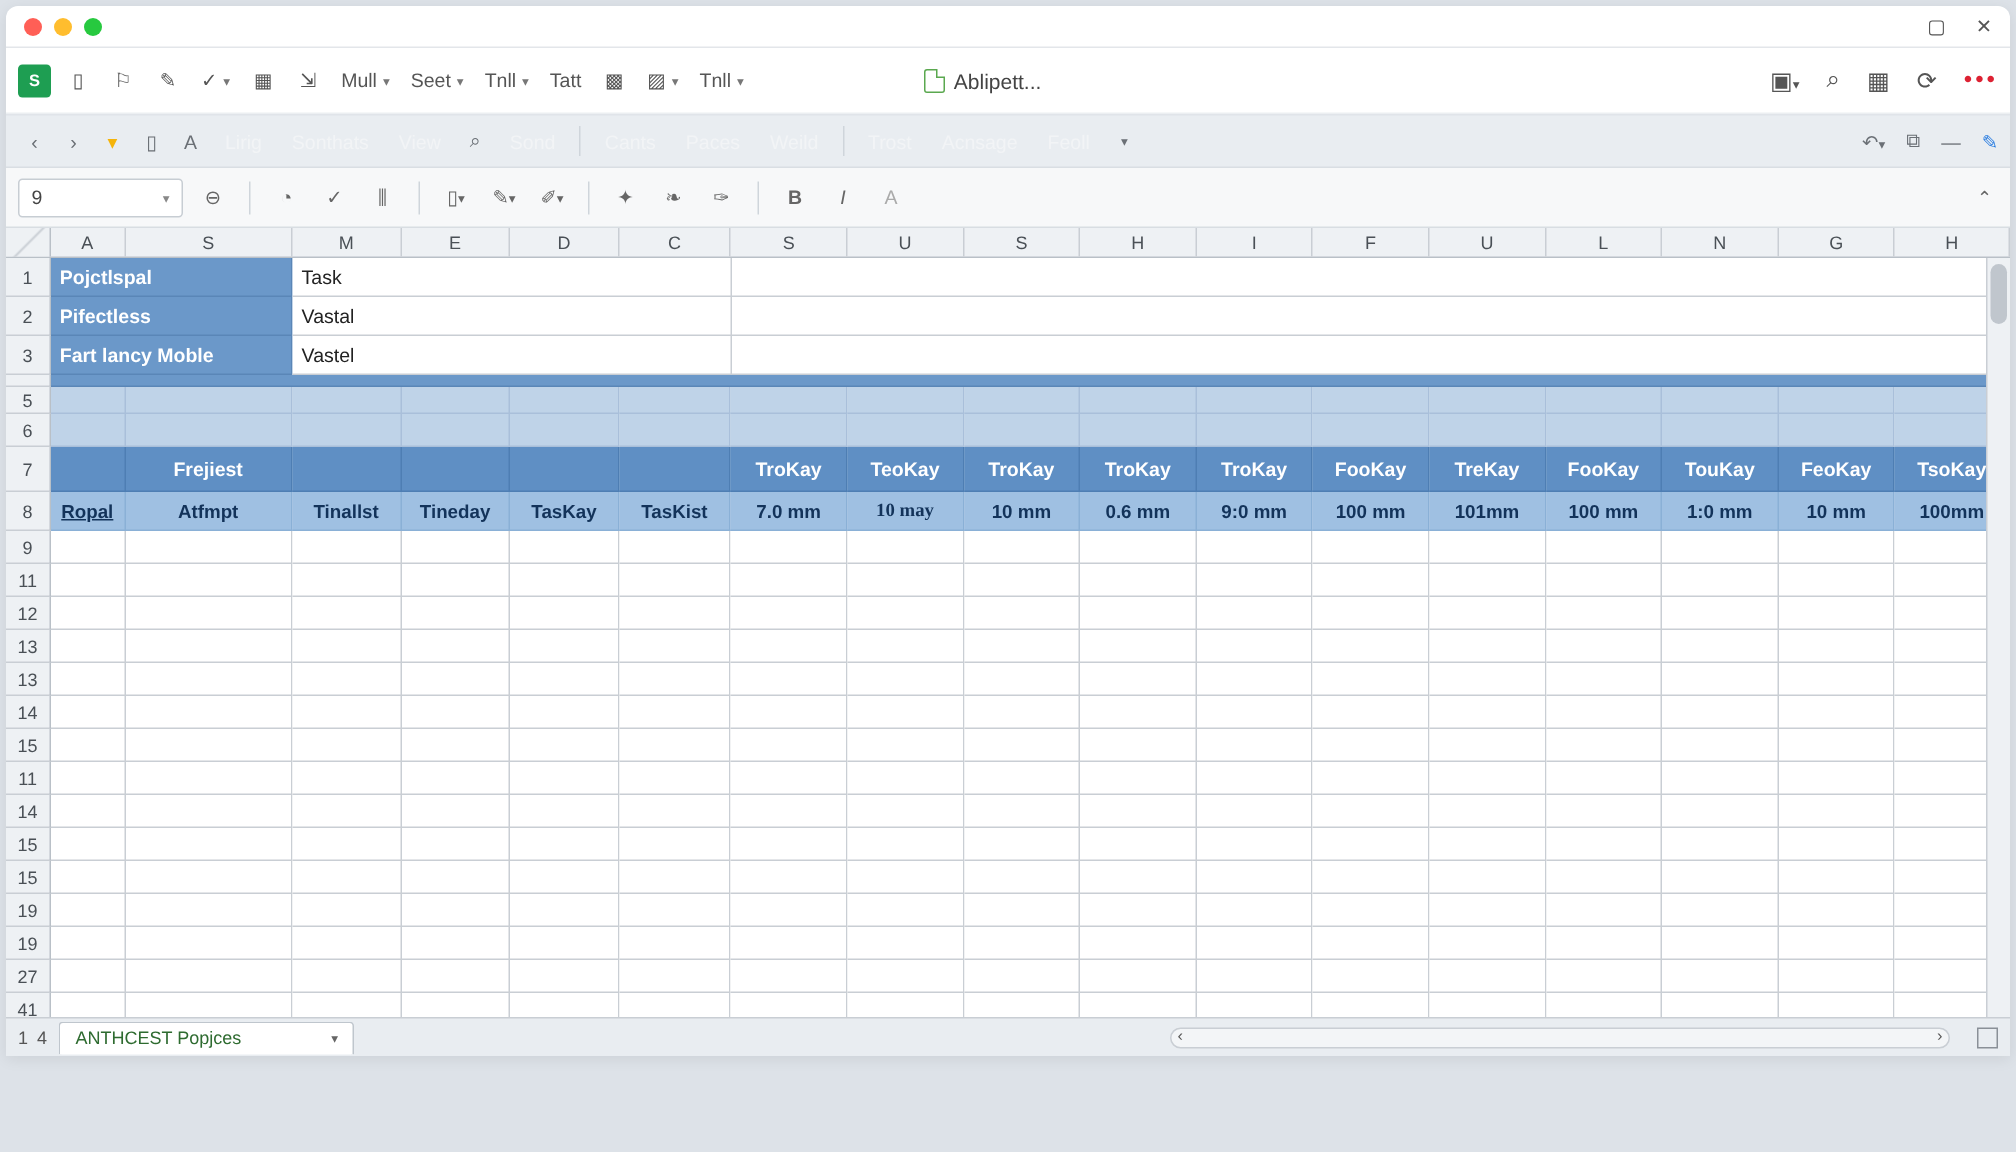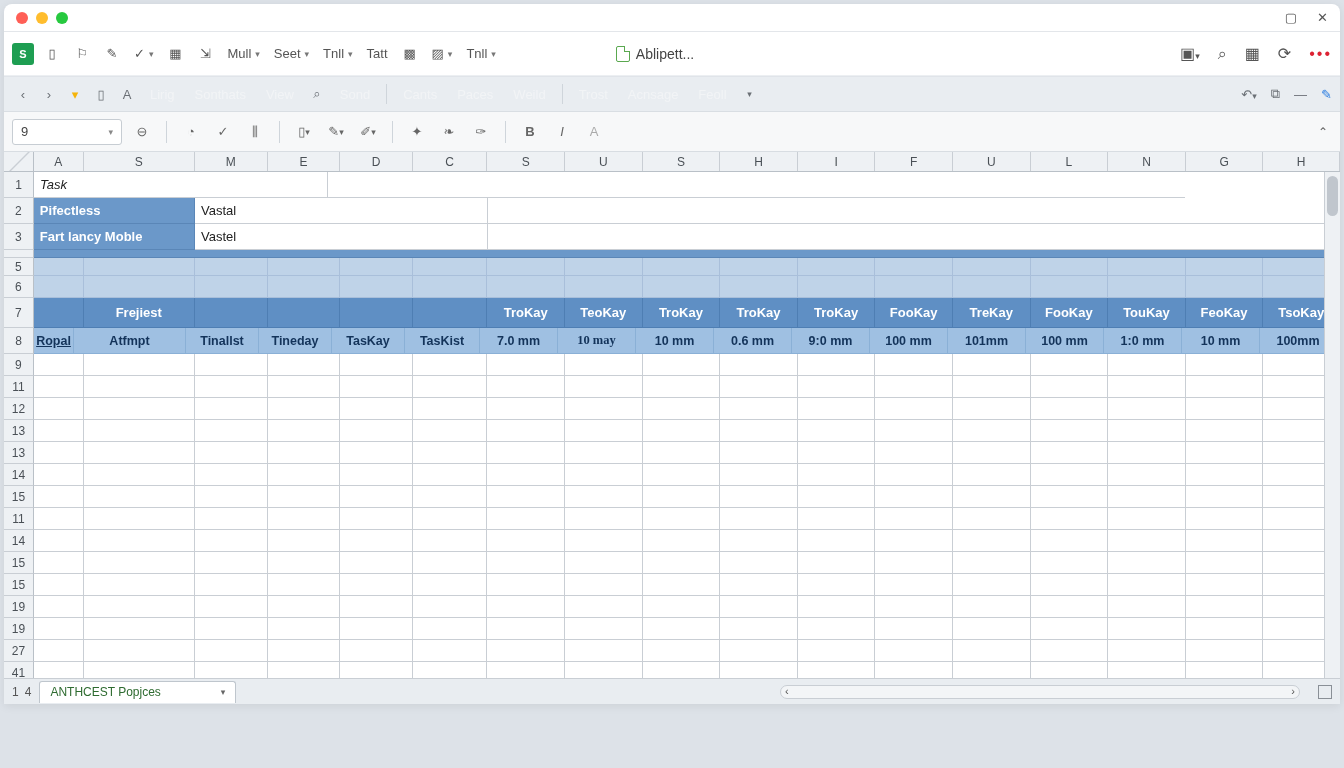--- a/index.html
+++ b/index.html
@@ -210,21 +210,22 @@
         <div class="ch" style="width: 78px;">U</div>
         <div class="ch" style="width: 78px;">L</div>
         <div class="ch" style="width: 78px;">N</div>
         <div class="ch" style="width: 78px;">G</div>
         <div class="ch" style="width: 77px;">H</div>
       </div>
     <div class="rows" id="rows">
 
       <div class="row h26">
           <div class="rh">1</div>
-          <div class="cell white-span" style="width: 294px; font-style: italic;">Task</div>
+          <div class="cell headerblue" style="width: 162px; justify-content: flex-start;">Pojctlspal</div>
+          <div class="cell white-span" style="width: 294px;">Task</div>
           <div class="cell white-span" style="width: 857px; border-right: none;"></div>
         </div>
         <div class="row h26">
           <div class="rh">2</div>
           <div class="cell headerblue" style="width: 162px; justify-content: flex-start;">Pifectless</div>
           <div class="cell white-span" style="width: 294px;">Vastal</div>
           <div class="cell white-span" style="width: 857px; border-right: none;"></div>
         </div>
         <div class="row h26">
           <div class="rh">3</div>
@@ -291,21 +292,21 @@
           <div class="cell" style="width: 78px;">TroKay</div>
           <div class="cell" style="width: 78px;">FooKay</div>
           <div class="cell" style="width: 78px;">TreKay</div>
           <div class="cell" style="width: 78px;">FooKay</div>
           <div class="cell" style="width: 78px;">TouKay</div>
           <div class="cell" style="width: 78px;">FeoKay</div>
           <div class="cell" style="width: 77px;">TsoKay</div>
         </div>
         <div class="row skyblue h26">
           <div class="rh">8</div>
-          <div class="cell" style="width: 40px; text-decoration: underline;">Ropal</div>
+          <div class="cell" style="width: 50px; text-decoration: underline;">Ropal</div>
           <div class="cell" style="width: 112px;">Atfmpt</div>
           <div class="cell" style="width: 73px;">Tinallst</div>
           <div class="cell" style="width: 73px;">Tineday</div>
           <div class="cell" style="width: 73px;">TasKay</div>
           <div class="cell" style="width: 75px;">TasKist</div>
           <div class="cell" style="width: 78px;">7.0 mm</div>
           <div class="cell" style="width: 78px; font-family: Liberation Serif, serif;">10 may</div>
           <div class="cell" style="width: 78px;">10 mm</div>
           <div class="cell" style="width: 78px;">0.6 mm</div>
           <div class="cell" style="width: 78px;">9:0 mm</div>

